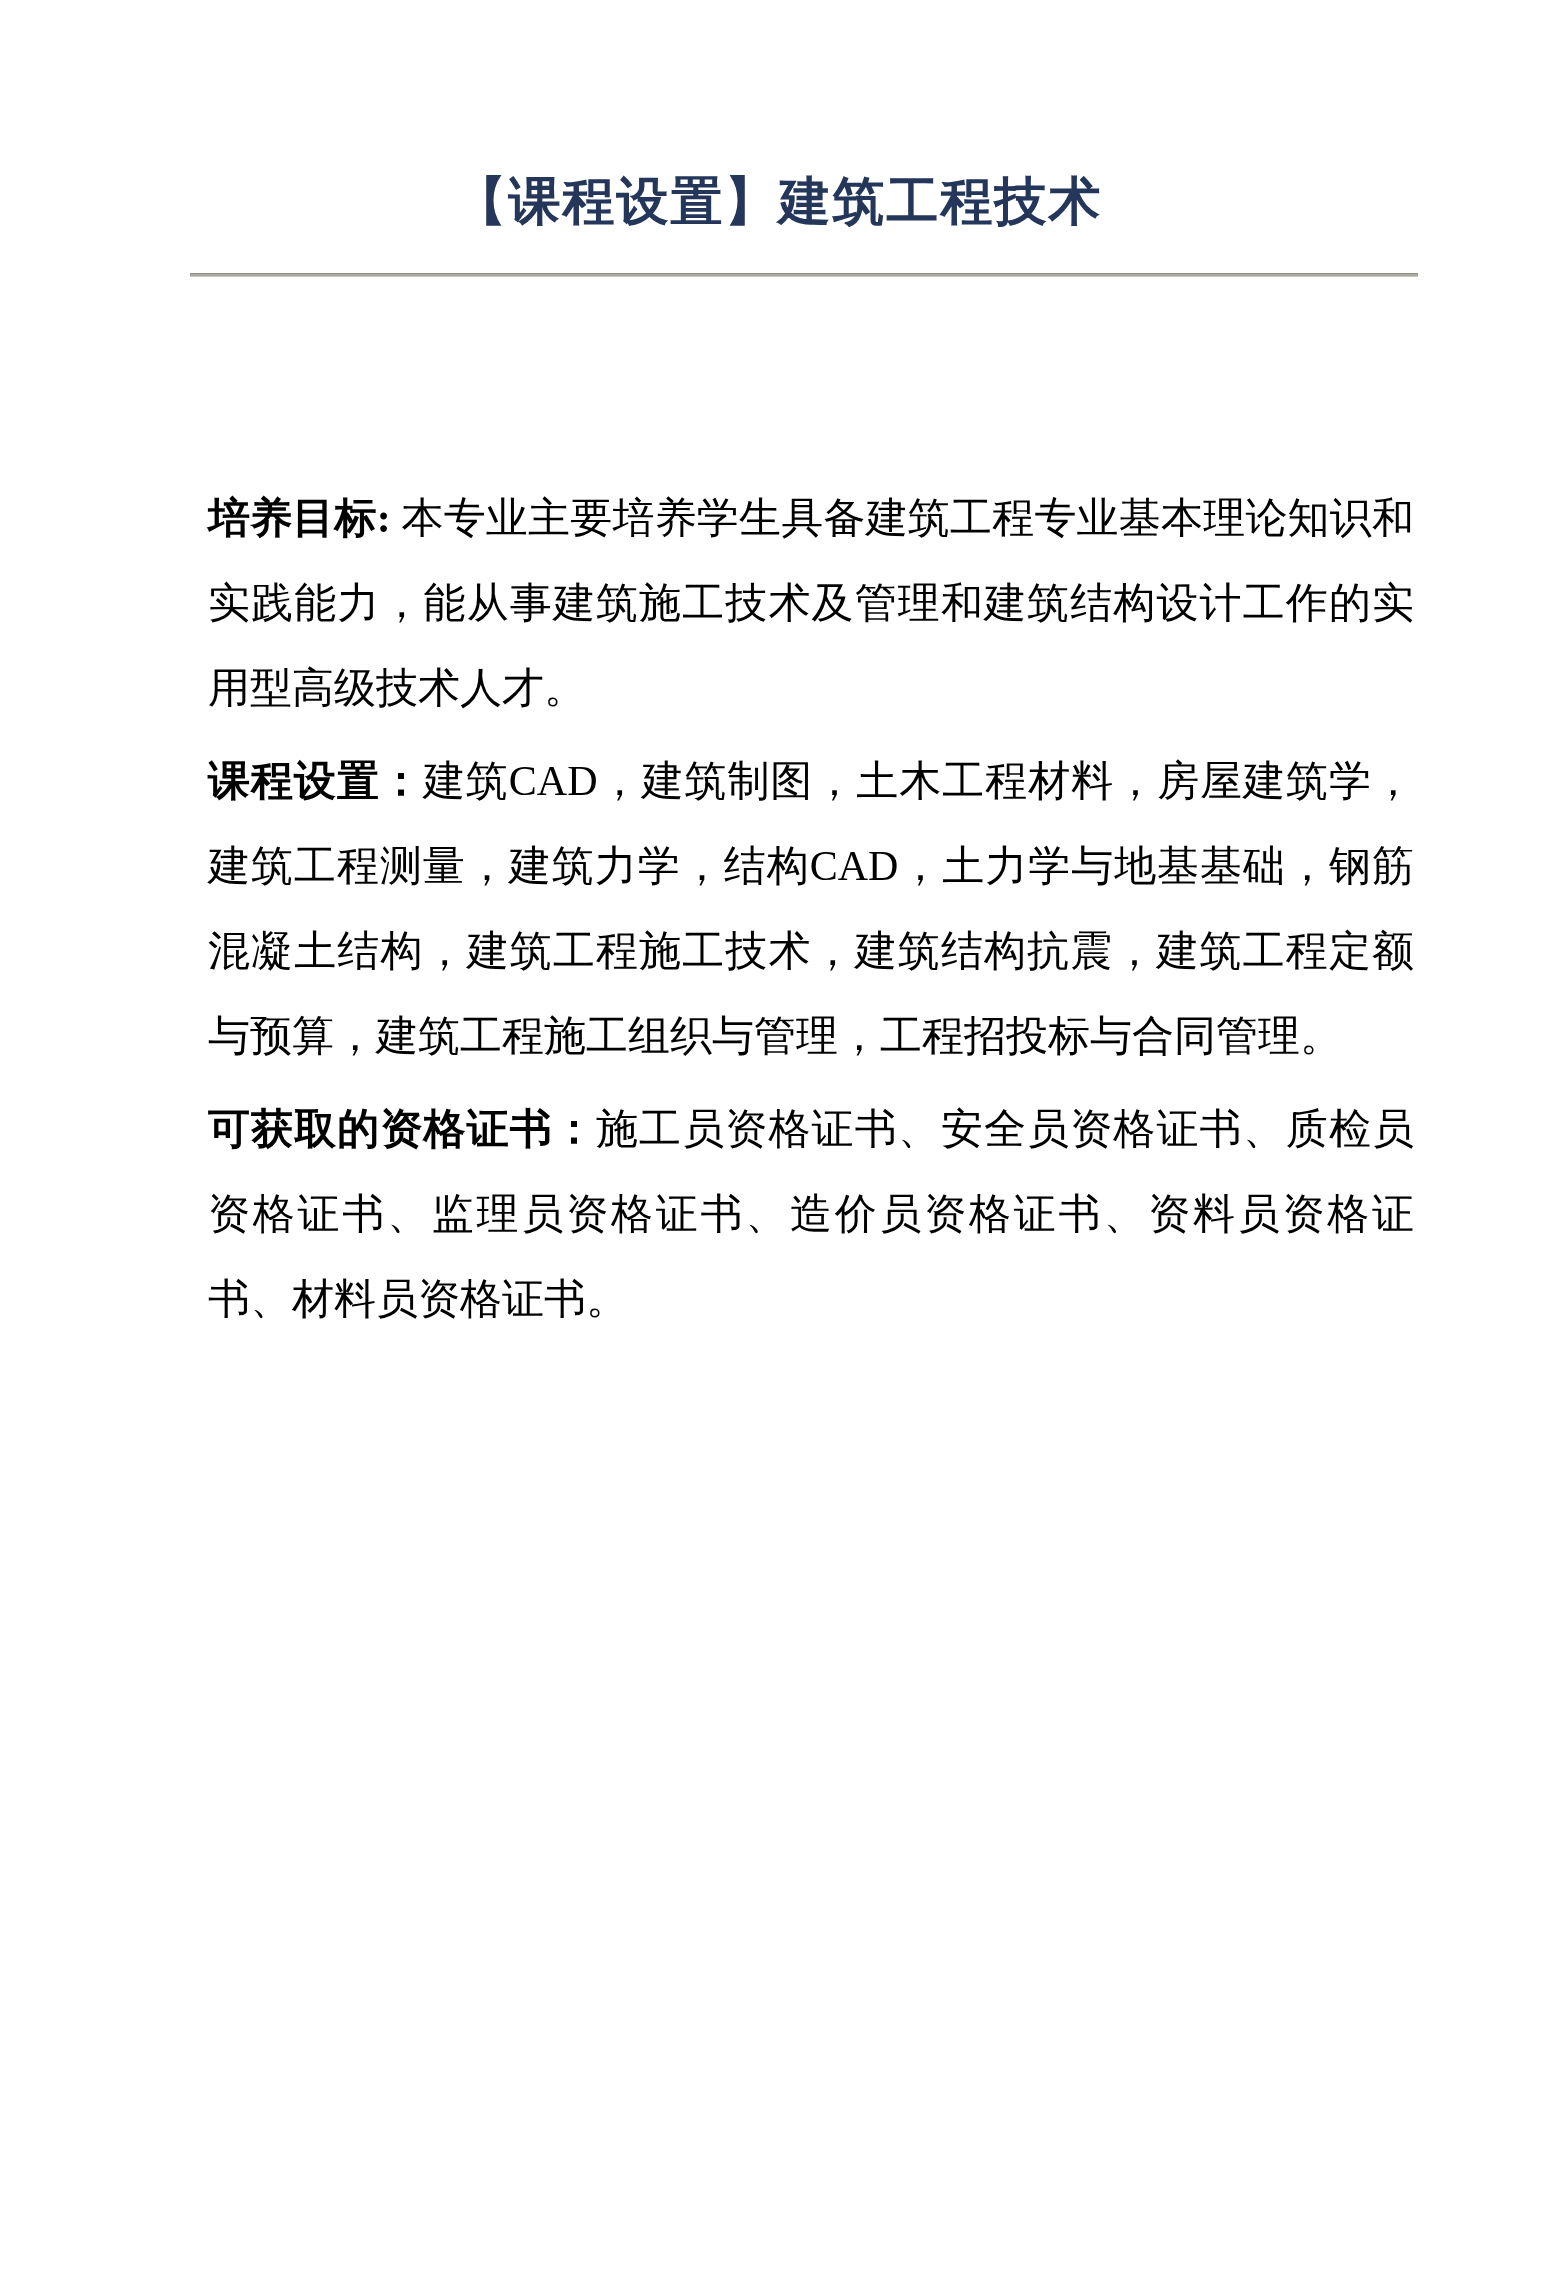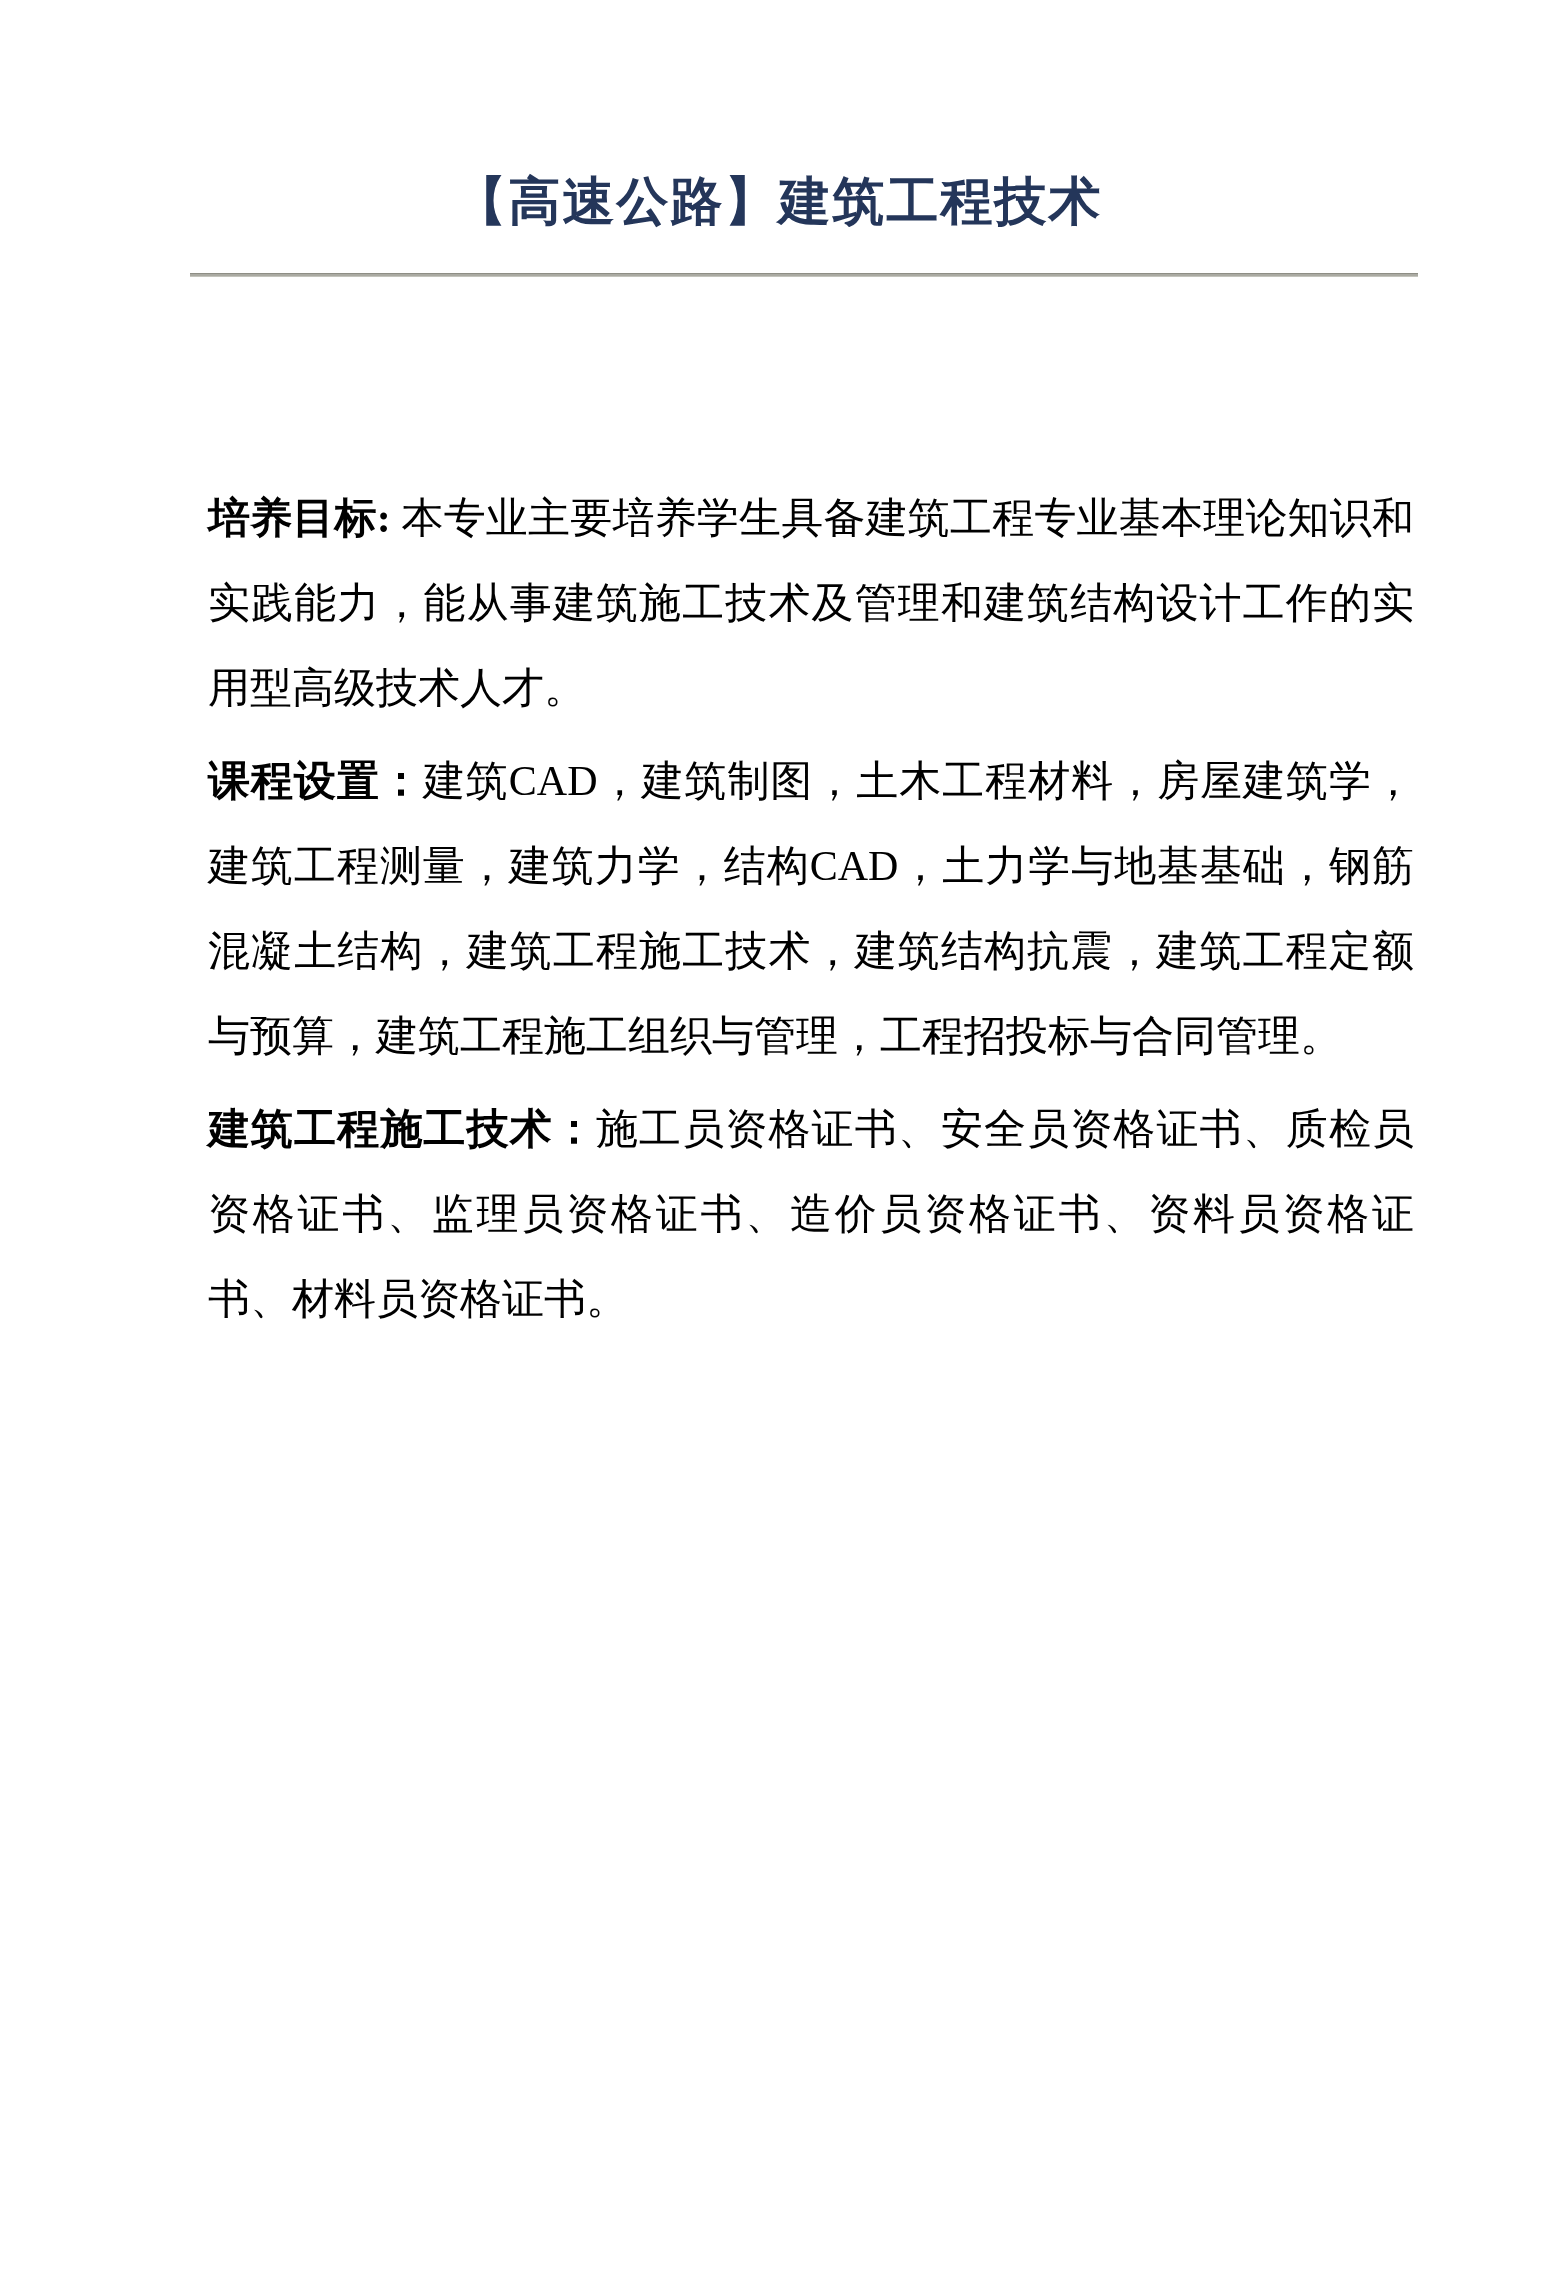--- a/index.html
+++ b/index.html
@@ -55,28 +55,28 @@
   .para .lead {
     font-weight: bold;
     color: #000000;
   }
 </style>
 </head>
 <body>
 
 <div class="page">
 
-  <h1 class="doc-title">【高速公路】建筑工程技术</h1>
+  <h1 class="doc-title">【课程设置】建筑工程技术</h1>
 
   <div class="title-divider"></div>
 
   <div class="doc-body">
 
     <p class="para"><strong class="lead">培养目标: </strong><span>本专业主要培养学生具备建筑工程专业基本理论知识和实践能力，能从事建筑施工技术及管理和建筑结构设计工作的实用型高级技术人才。</span></p>
 
     <p class="para"><strong class="lead">课程设置：</strong><span>建筑CAD，建筑制图，土木工程材料，房屋建筑学，建筑工程测量，建筑力学，结构CAD，土力学与地基基础，钢筋混凝土结构，建筑工程施工技术，建筑结构抗震，建筑工程定额与预算，建筑工程施工组织与管理，工程招投标与合同管理。</span></p>
 
-    <p class="para"><strong class="lead">建筑工程施工技术：</strong><span>施工员资格证书、安全员资格证书、质检员资格证书、监理员资格证书、造价员资格证书、资料员资格证书、材料员资格证书。</span></p>
+    <p class="para"><strong class="lead">可获取的资格证书：</strong><span>施工员资格证书、安全员资格证书、质检员资格证书、监理员资格证书、造价员资格证书、资料员资格证书、材料员资格证书。</span></p>
 
 
   </div>
 
 </div>
 
 </body></html>

